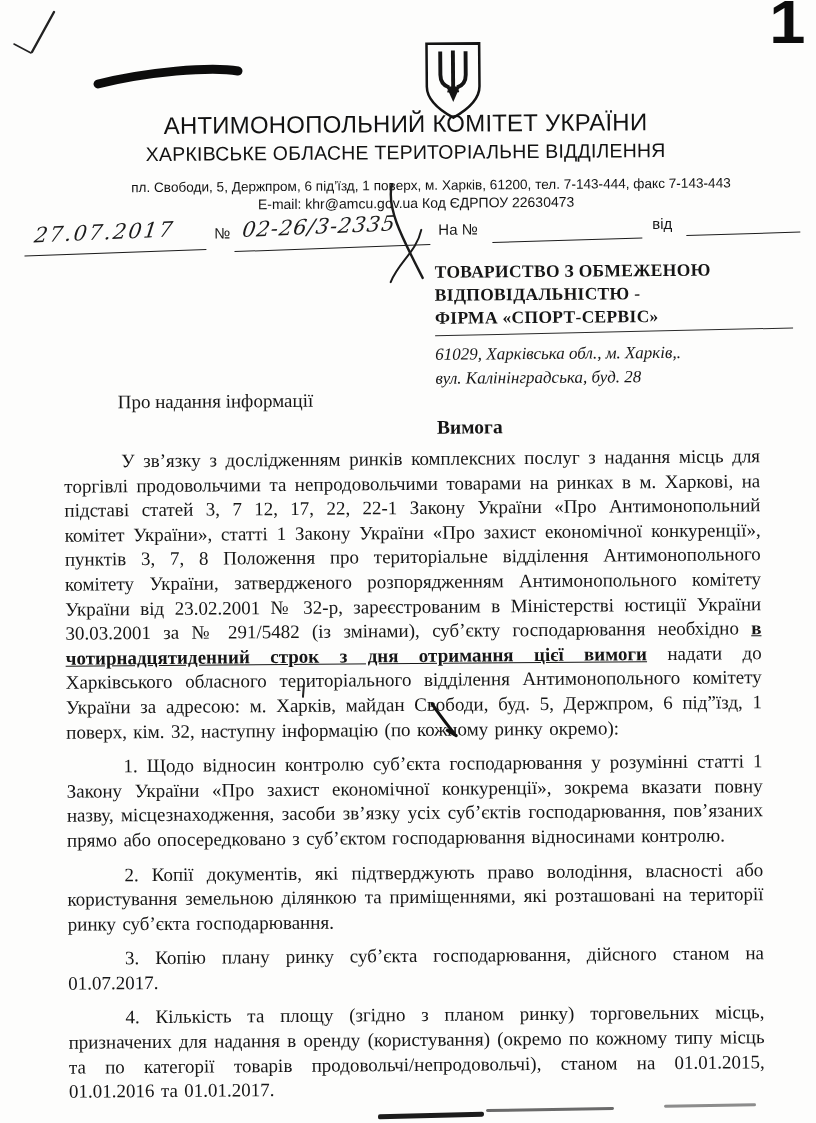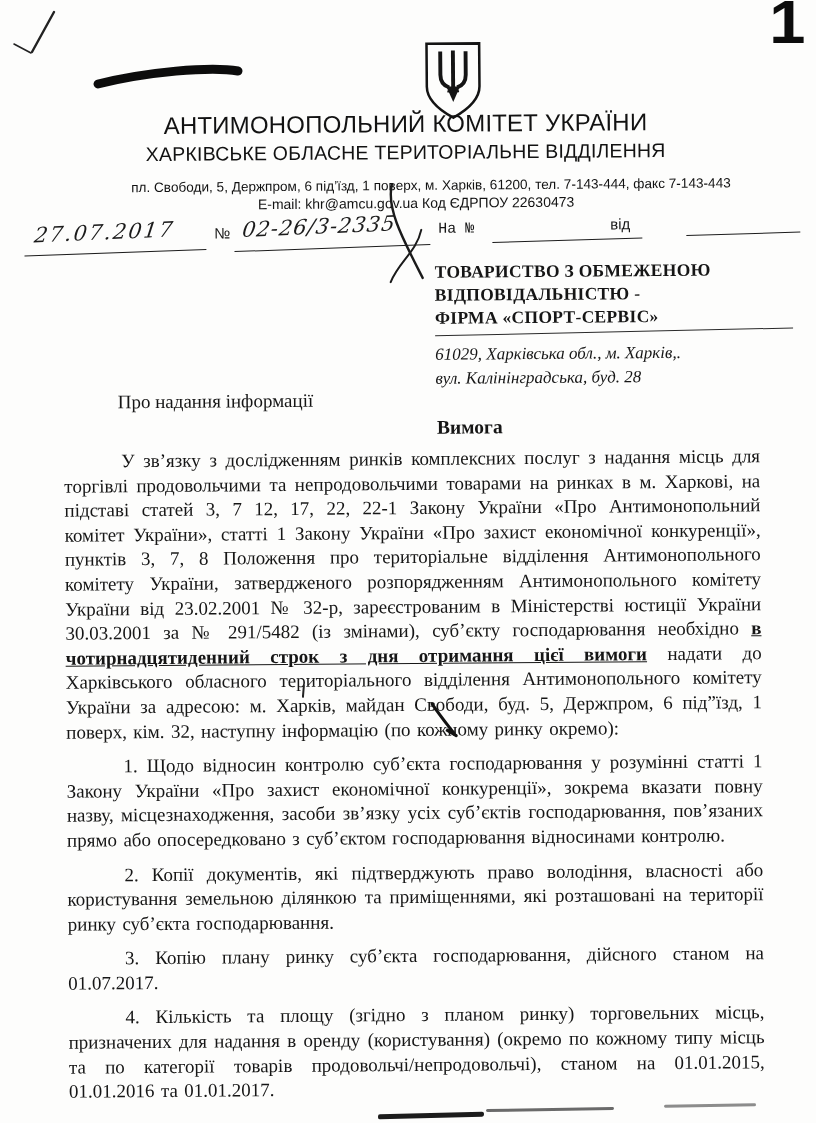--- a/index.html
+++ b/index.html
@@ -41,22 +41,22 @@
     letter-spacing:2px; font-size:21px; white-space:nowrap;
   }
   .hw-date { position:absolute; left:36px; top:4px; }
   .hw-number { position:absolute; left:244px; top:0px; letter-spacing:1px; }
   .field-line { position:absolute; border-bottom:1.8px solid #1d1d1d; height:0; }
   .line-date   { left:26px;  top:36px; width:182px; transform:rotate(-1.6deg); }
   .line-number { left:236px; top:33px; width:196px; transform:rotate(-1.6deg); }
   .line-nano   { left:494px; top:27px; width:150px; transform:rotate(-1.3deg); }
   .line-vid    { left:688px; top:22px; width:114px; transform:rotate(-1.3deg); }
   .lbl-no  { position:absolute; left:216px; top:9px; }
-  .lbl-nano{ position:absolute; left:440px; top:7px;font-family:Liberation Mono, monospace; }
-  .lbl-vid { position:absolute; left:612px; top:3px; }
+  .lbl-nano{ position:absolute; left:440px; top:7px; }
+  .lbl-vid { position:absolute; left:654px; top:3px; }
   .flourish { position:absolute; left:296px; top:-36px; }
 
   
   .recipient { position:absolute; left:436px; top:261px; width:358px; }
   .recipient-name { font-size:17.5px; font-weight:600; line-height:23px; letter-spacing:0.3px; }
   .recipient-line { margin-top:3px; border-bottom:1.6px solid #2a2a2a; width:358px; transform:rotate(-0.8deg); }
   .recipient-addr { margin-top:9px; font-style:italic; font-size:17px; line-height:24px; }
 
   
   .subject { position:absolute; left:118px; top:389px; font-size:19px; }

